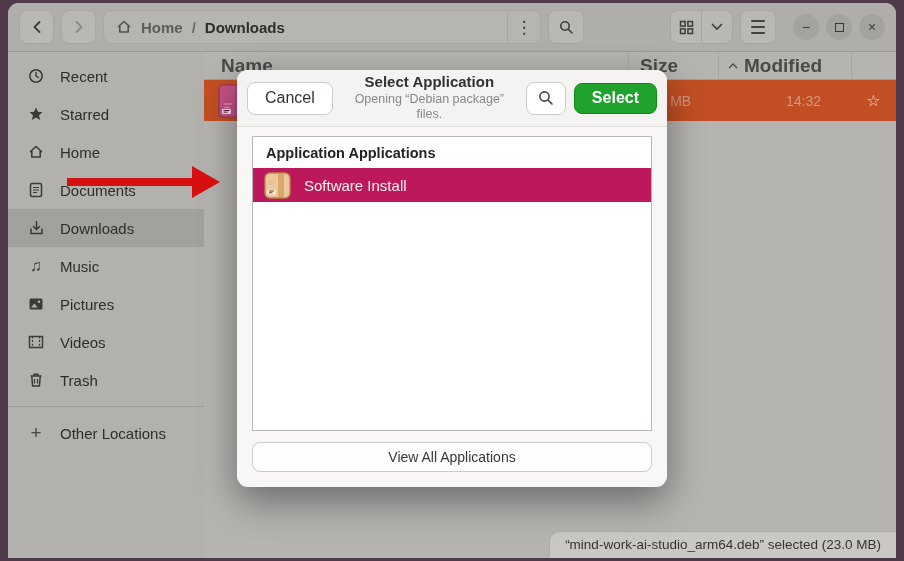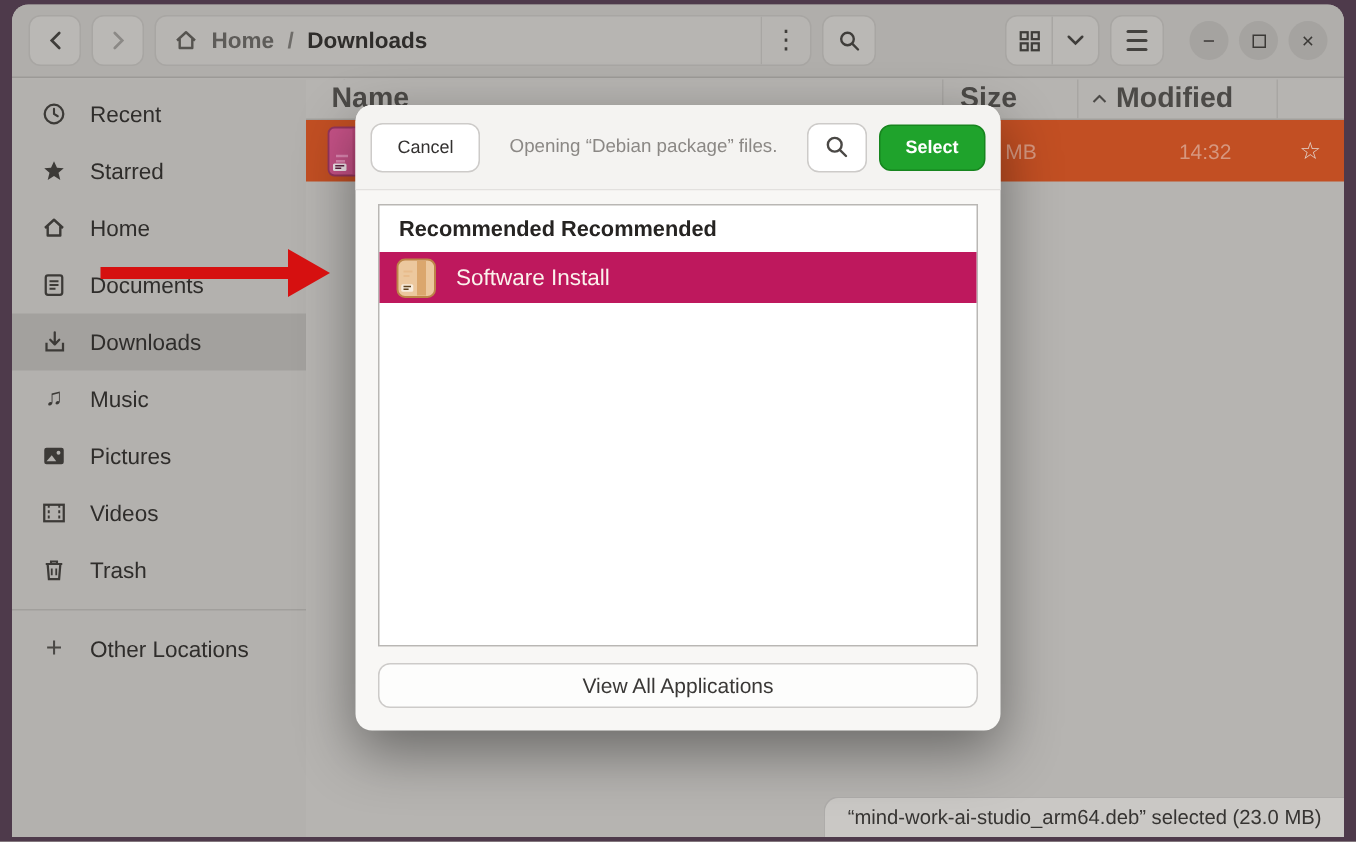--- a/index.html
+++ b/index.html
@@ -70,21 +70,21 @@
                  border:1px solid #aeacaa; border-right:none; border-bottom:none;
                  border-radius:10px 0 0 0; padding:5px 15px 6px 15px; font-size:13.5px; color:#363432; }
 
   
   .dialog { position:absolute; left:237px; top:70px; width:430px; height:417px;
             background:#f8f7f5; border-radius:11px; box-shadow:0 14px 38px rgba(0,0,0,.42);
             z-index:20; }
   .dlg-header { position:absolute; left:0; right:0; top:0; height:57px; background:#f4f3f1;
                 border-bottom:1px solid #e2e0de; border-radius:11px 11px 0 0;
                 display:flex; align-items:center; padding:0 10px; gap:8px; }
-  .btn { border-radius:8px; font-size:12px; display:flex; align-items:center; justify-content:center; }
+  .btn { border-radius:8px; font-size:16px; display:flex; align-items:center; justify-content:center; }
   .btn-cancel { background:#ffffff; border:1px solid #cdcbc9; color:#333130; padding:0 17px; height:33px; }
   .dlg-titles { flex:1; text-align:center; line-height:1.25; }
   .dlg-title { font-size:15px; font-weight:bold; color:#343230; }
   .dlg-sub { font-size:12.5px; color:#8b8885; }
   .btn-search { background:#ffffff; border:1px solid #cdcbc9; width:40px; height:33px; }
   .btn-select { background:#1fa32c; border:1px solid #17851f; color:#ffffff; font-weight:bold;
                 padding:0 17px; height:31px; }
 
   .app-box { position:absolute; left:15px; right:15px; top:66px; height:295px;
              background:#ffffff; border:1px solid #b9b7b4; }
@@ -296,35 +296,36 @@
     </div>
 
     <div class="status-pill">“mind-work-ai-studio_arm64.deb” selected  (23.0 MB)</div>
   </div>
 </div>
 
 <div class="dialog">
   <div class="dlg-header">
     <div class="btn btn-cancel">Cancel</div>
     <div class="dlg-titles">
+      <div class="dlg-title">Select Application</div>
       <div class="dlg-sub">Opening “Debian package” files.</div>
     </div>
     <div class="btn btn-search">
       <span>
         <svg width="16" height="16" viewBox="0 0 16 16">
             <circle cx="6.5" cy="6.5" r="4.6" fill="none" stroke="#4a4845" stroke-width="1.6"></circle>
             <line x1="10.2" y1="10.2" x2="14" y2="14" stroke="#4a4845" stroke-width="1.6" stroke-linecap="round"></line>
           </svg>
       </span>
     </div>
     <div class="btn btn-select">Select</div>
   </div>
 
   <div class="app-box">
-    <div class="app-section">Recommended Recommended</div>
+    <div class="app-section">Application Applications</div>
 
     <div class="app-row selected">
       <span>
         <svg width="27" height="27" viewBox="0 0 27 27">
             <rect x="1" y="1" width="25" height="25" rx="5" fill="#ecc89e" stroke="#bd8448" stroke-width="1.3"></rect>
             <rect x="14" y="2" width="6" height="23" fill="#dba76d"></rect>
             <path d="M5 9 H11 M5 12 H9" stroke="#e8bc8c" stroke-width="1.4"></path>
             <rect x="3.5" y="17.5" width="8" height="5" rx="1" fill="#f7ecdd"></rect>
             <path d="M5 19 H10 M5 20.8 H8.4" stroke="#5f431f" stroke-width="1"></path>
           </svg>

